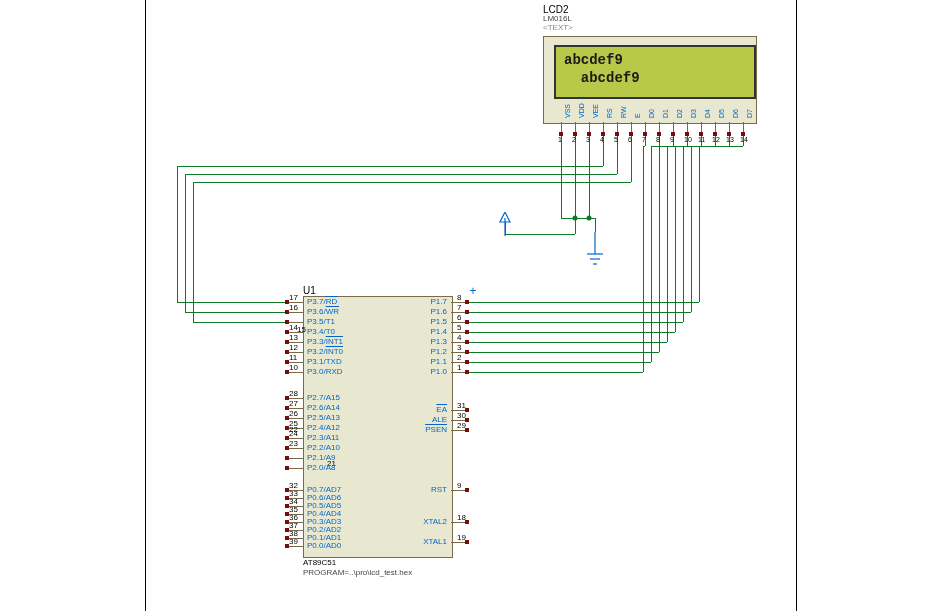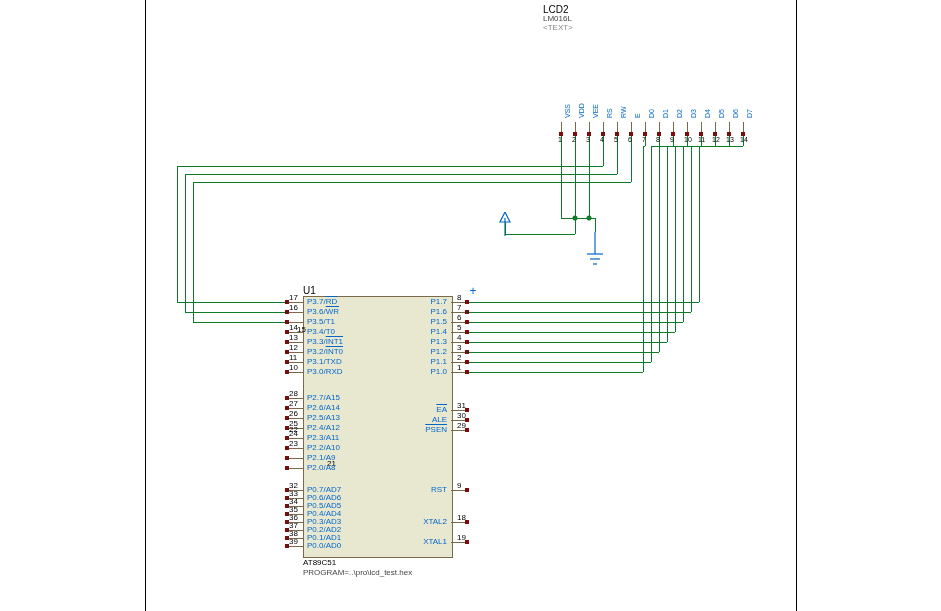--- a/index.html
+++ b/index.html
@@ -28,20 +28,24 @@
 </head>
 <body>
 <div class="frame">
 <div class="page-border"></div>
 <div class="canvas">
 <div class="dotgrid"></div>
 
 <div class="ref" style="left:398px;top:4px">LCD2</div>
 <div class="ref" style="left:398px;top:14px;font-size:8px;color:#444">LM016L</div>
 <div class="ref" style="left:398px;top:23px;font-size:8px;color:#888">&lt;TEXT&gt;</div>
+<div class="lcd-outer" style="left:398px;top:36px;width:212px;height:86px">
+  <div class="lcd-screen" style="left:10px;top:8px;width:182px;height:42px"><span>abcdef9</span>
+<span>  abcdef9</span></div>
+</div>
 
 <div class="ref" style="left:158px;top:285px">U1</div>
 <div class="chip" style="left:158px;top:296px;width:148px;height:260px"></div>
 <div class="ref" style="left:158px;top:558px;font-size:8px">AT89C51</div>
 <div class="ref" style="left:158px;top:568px;font-size:8px;color:#444">PROGRAM=..\pro\lcd_test.hex</div>
 
 <svg class="gnd" style="left:440px;top:232px;width:20px;height:40px">
   <line x1="10" y1="0" x2="10" y2="22" stroke="#0066cc" stroke-width="1.2"></line>
   <line x1="2" y1="22" x2="18" y2="22" stroke="#0066cc" stroke-width="1.2"></line>
   <line x1="5" y1="27" x2="15" y2="27" stroke="#0066cc" stroke-width="1.2"></line>

